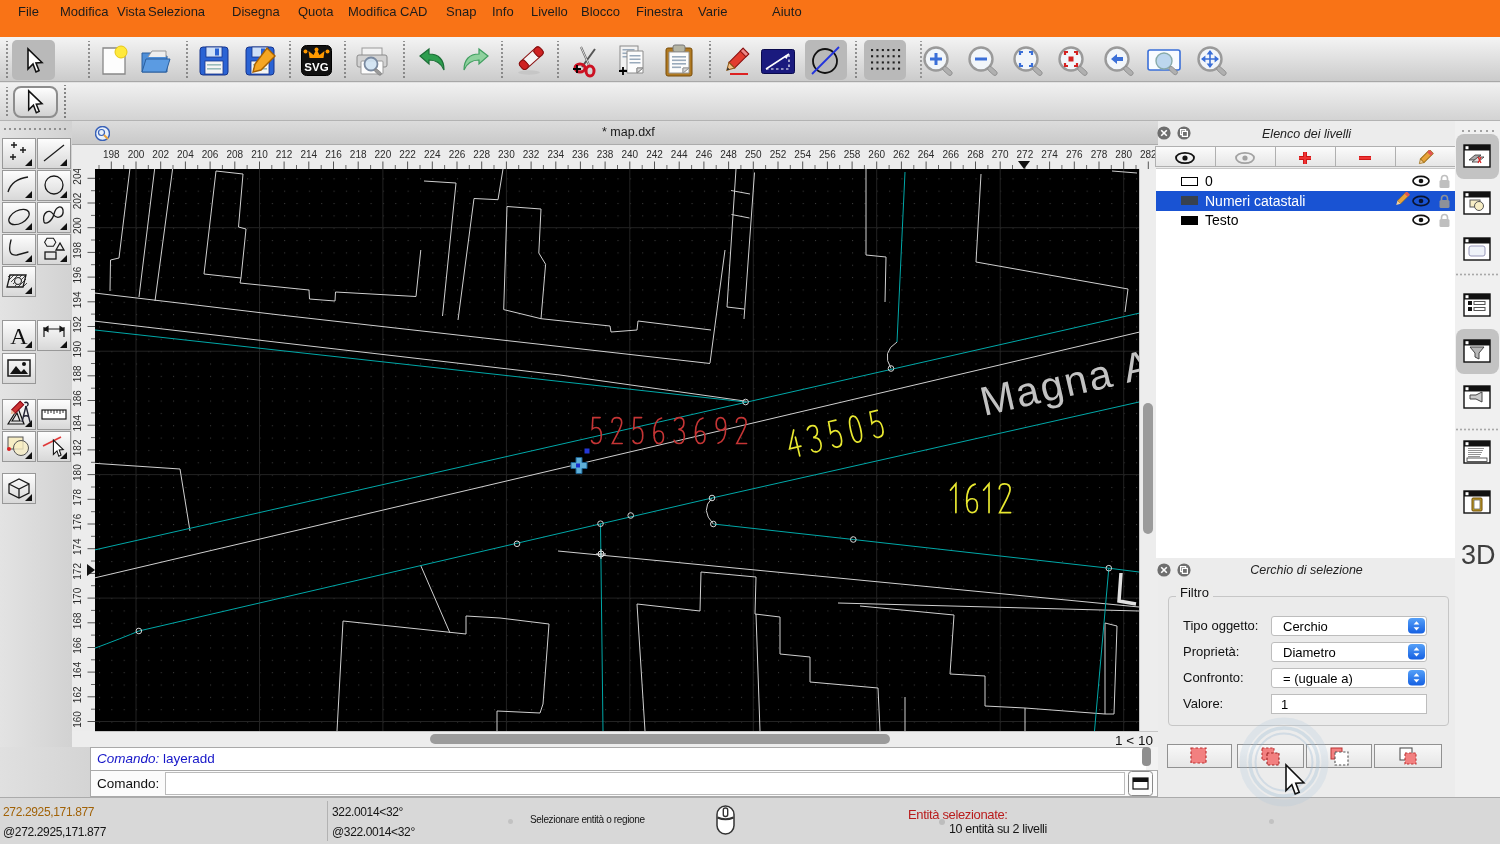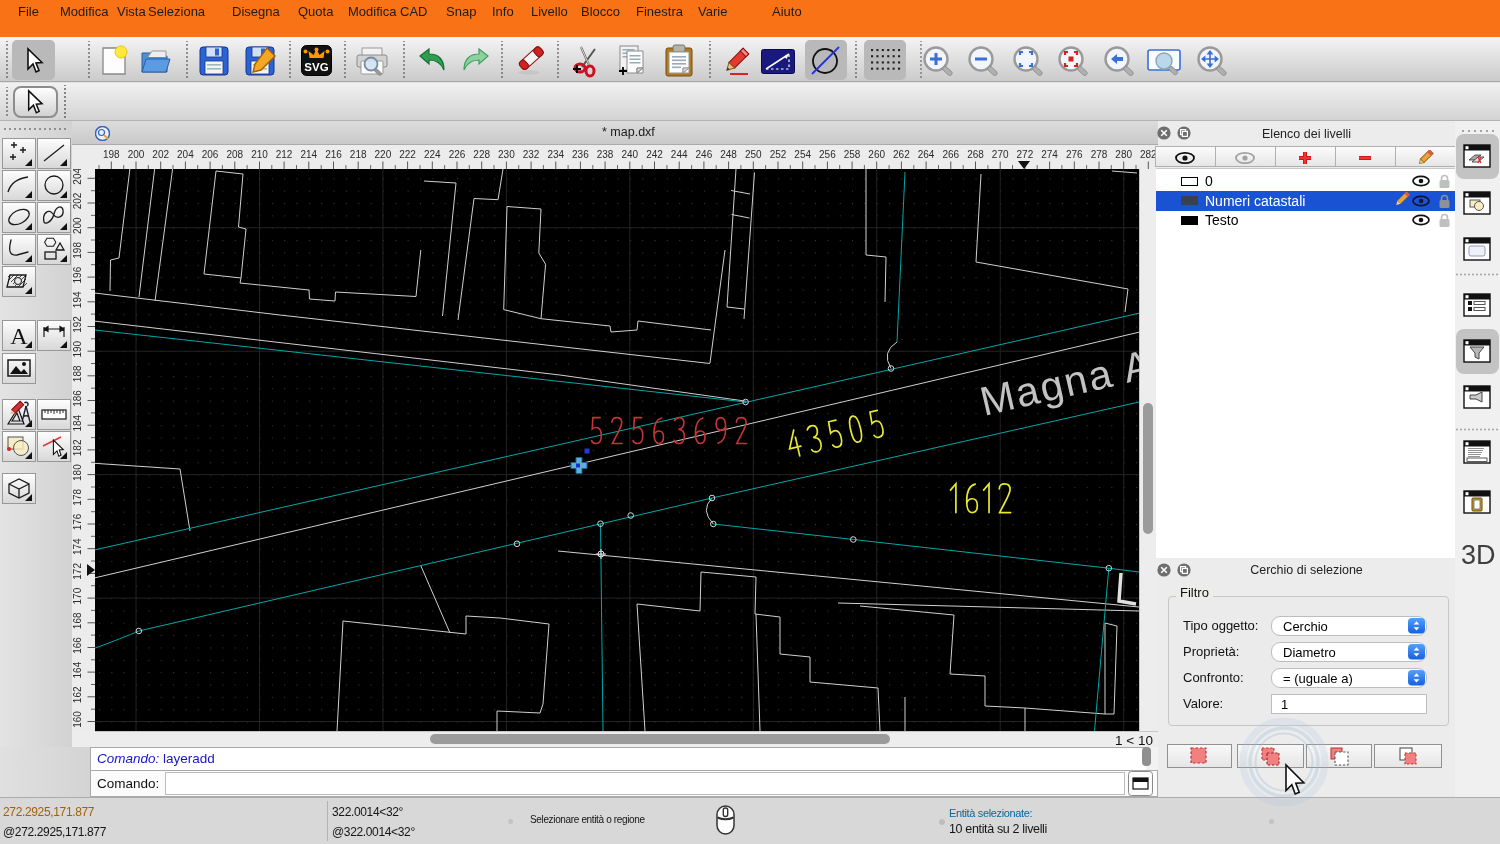--- a/index.html
+++ b/index.html
@@ -9,24 +9,24 @@
 #menubar span{position:absolute;top:4px;}
 #tb1{left:0;top:37px;width:1500px;height:45px;background:linear-gradient(#f4f4f4,#cbcbcb);border-bottom:1px solid #a8a8a8;}
 #tb2{left:0;top:83px;width:1500px;height:38px;background:linear-gradient(#f1f1f1,#d3d3d3);border-bottom:1px solid #b3b3b3;}
 .pressed{background:#b9b9b9;border-radius:5px;}
 #palette{left:0;top:121px;width:72px;height:677px;background:linear-gradient(90deg,#e3e3e3,#d2d2d2);}
 .pbtn{position:absolute;width:34px;height:31px;background:linear-gradient(#fdfdfd,#d8d8d8);border:1px solid #989898;}
 #docwin{left:72px;top:121px;width:1086px;height:626px;border:1px solid #9a9a9a;background:#ececec;}
 #dtitle{left:72px;top:121px;width:1086px;height:24px;background:linear-gradient(#dcdcdc,#c9c9c9);border-bottom:1px solid #ababab;font-size:12.5px;color:#1a1a1a;}
 #status{left:0;top:797px;width:1500px;height:47px;background:#d8d8d8;border-top:1px solid #ababab;font-size:12px;color:#151515;}
 .panel{background:#ececec;}
-.phead{font-size:12.5px;color:#222;}
+.phead{font-size:12.5px;color:#222;font-style:italic;}
 .lrow{position:absolute;left:1156px;width:298px;height:20px;font-size:14px;color:#000;}
 .flabel{position:absolute;font-size:13px;color:#111;}
-.combo{position:absolute;left:1271px;width:156px;height:20px;background:#fff;border:1px solid #bdbdbd;border-radius:9px;font-size:13px;color:#000;}
+.combo{position:absolute;left:1271px;width:156px;height:20px;background:#fff;border:1px solid #bdbdbd;border-radius:3px;font-size:13px;color:#000;}
 .fbtn{position:absolute;height:24px;background:linear-gradient(#f8f8f8,#e6e6e6);border:1px solid #919191;}
 .ltb{position:absolute;top:146px;height:21px;background:linear-gradient(#fbfbfb,#e6e6e6);border:1px solid #b0b0b0;}
 .rtbtn{position:absolute;left:1459px;width:36px;height:36px;}
 </style></head><body>
 
 <div id="menubar" class="abs">
     <span style="left:18px">File</span>
     <span style="left:60px">Modifica</span>
     <span style="left:117px">Vista</span>
     <span style="left:148px">Seleziona</span>
@@ -1098,21 +1098,21 @@
 <div class="abs" style="left:332px;top:805px;font-size:12px;letter-spacing:-0.35px;color:#151515">322.0014&lt;32°</div>
 <div class="abs" style="left:332px;top:825px;font-size:12px;letter-spacing:-0.35px;color:#151515">@322.0014&lt;32°</div>
 <div class="abs" style="left:508px;top:819px;width:5px;height:5px;border-radius:3px;background:#c2c2c2"></div>
 <div class="abs" style="left:530px;top:814px;font-size:10px;letter-spacing:-0.35px;color:#151515">Selezionare entità o regione</div>
 <svg class="abs" style="left:716px;top:805px" width="20" height="31">
 <rect x="1" y="1" width="17" height="28" rx="8.5" fill="#fff" stroke="#333" stroke-width="1.5"></rect>
 <path d="M1.5,12.5 q8,3.5 16,0" stroke="#333" stroke-width="2" fill="none"></path>
 <rect x="7.3" y="3" width="4.4" height="8.5" rx="2" fill="#fff" stroke="#333" stroke-width="1.4"></rect>
 </svg>
 <div class="abs" style="left:939px;top:819px;width:6px;height:6px;border-radius:3px;background:#bdbdbd"></div>
-<div class="abs" style="left:949px;top:807px;font-size:11px;letter-spacing:-0.35px;color:#0369a1">Entità selezionate:</div>
+<div class="abs" style="left:908px;top:807px;font-size:13px;letter-spacing:-0.35px;color:#b91c1c">Entità selezionate:</div>
 <div class="abs" style="left:949px;top:822px;font-size:12.5px;letter-spacing:-0.35px;color:#151515">10 entità su 2 livelli</div>
 <div class="abs" style="left:1269px;top:819px;width:5px;height:5px;border-radius:3px;background:#c2c2c2"></div>
 <svg class="abs" style="left:1234px;top:712px;z-index:50" width="120" height="100">
 <g fill="none">
 <circle cx="50" cy="50" r="41" stroke="#aac6dc" stroke-opacity="0.22" stroke-width="7"></circle>
 <circle cx="50" cy="50" r="34" stroke="#9abcd6" stroke-opacity="0.33" stroke-width="3.5"></circle>
 <circle cx="50" cy="50" r="28.5" stroke="#92b4d1" stroke-opacity="0.30" stroke-width="2"></circle>
 </g>
 <path d="M52,53 L52,78.5 L57.8,72.8 L61.2,82 L65.2,80.3 L61.8,71.2 L69.8,70.8 Z" fill="#fff" stroke="#111" stroke-width="1.6"></path>
 </svg>

